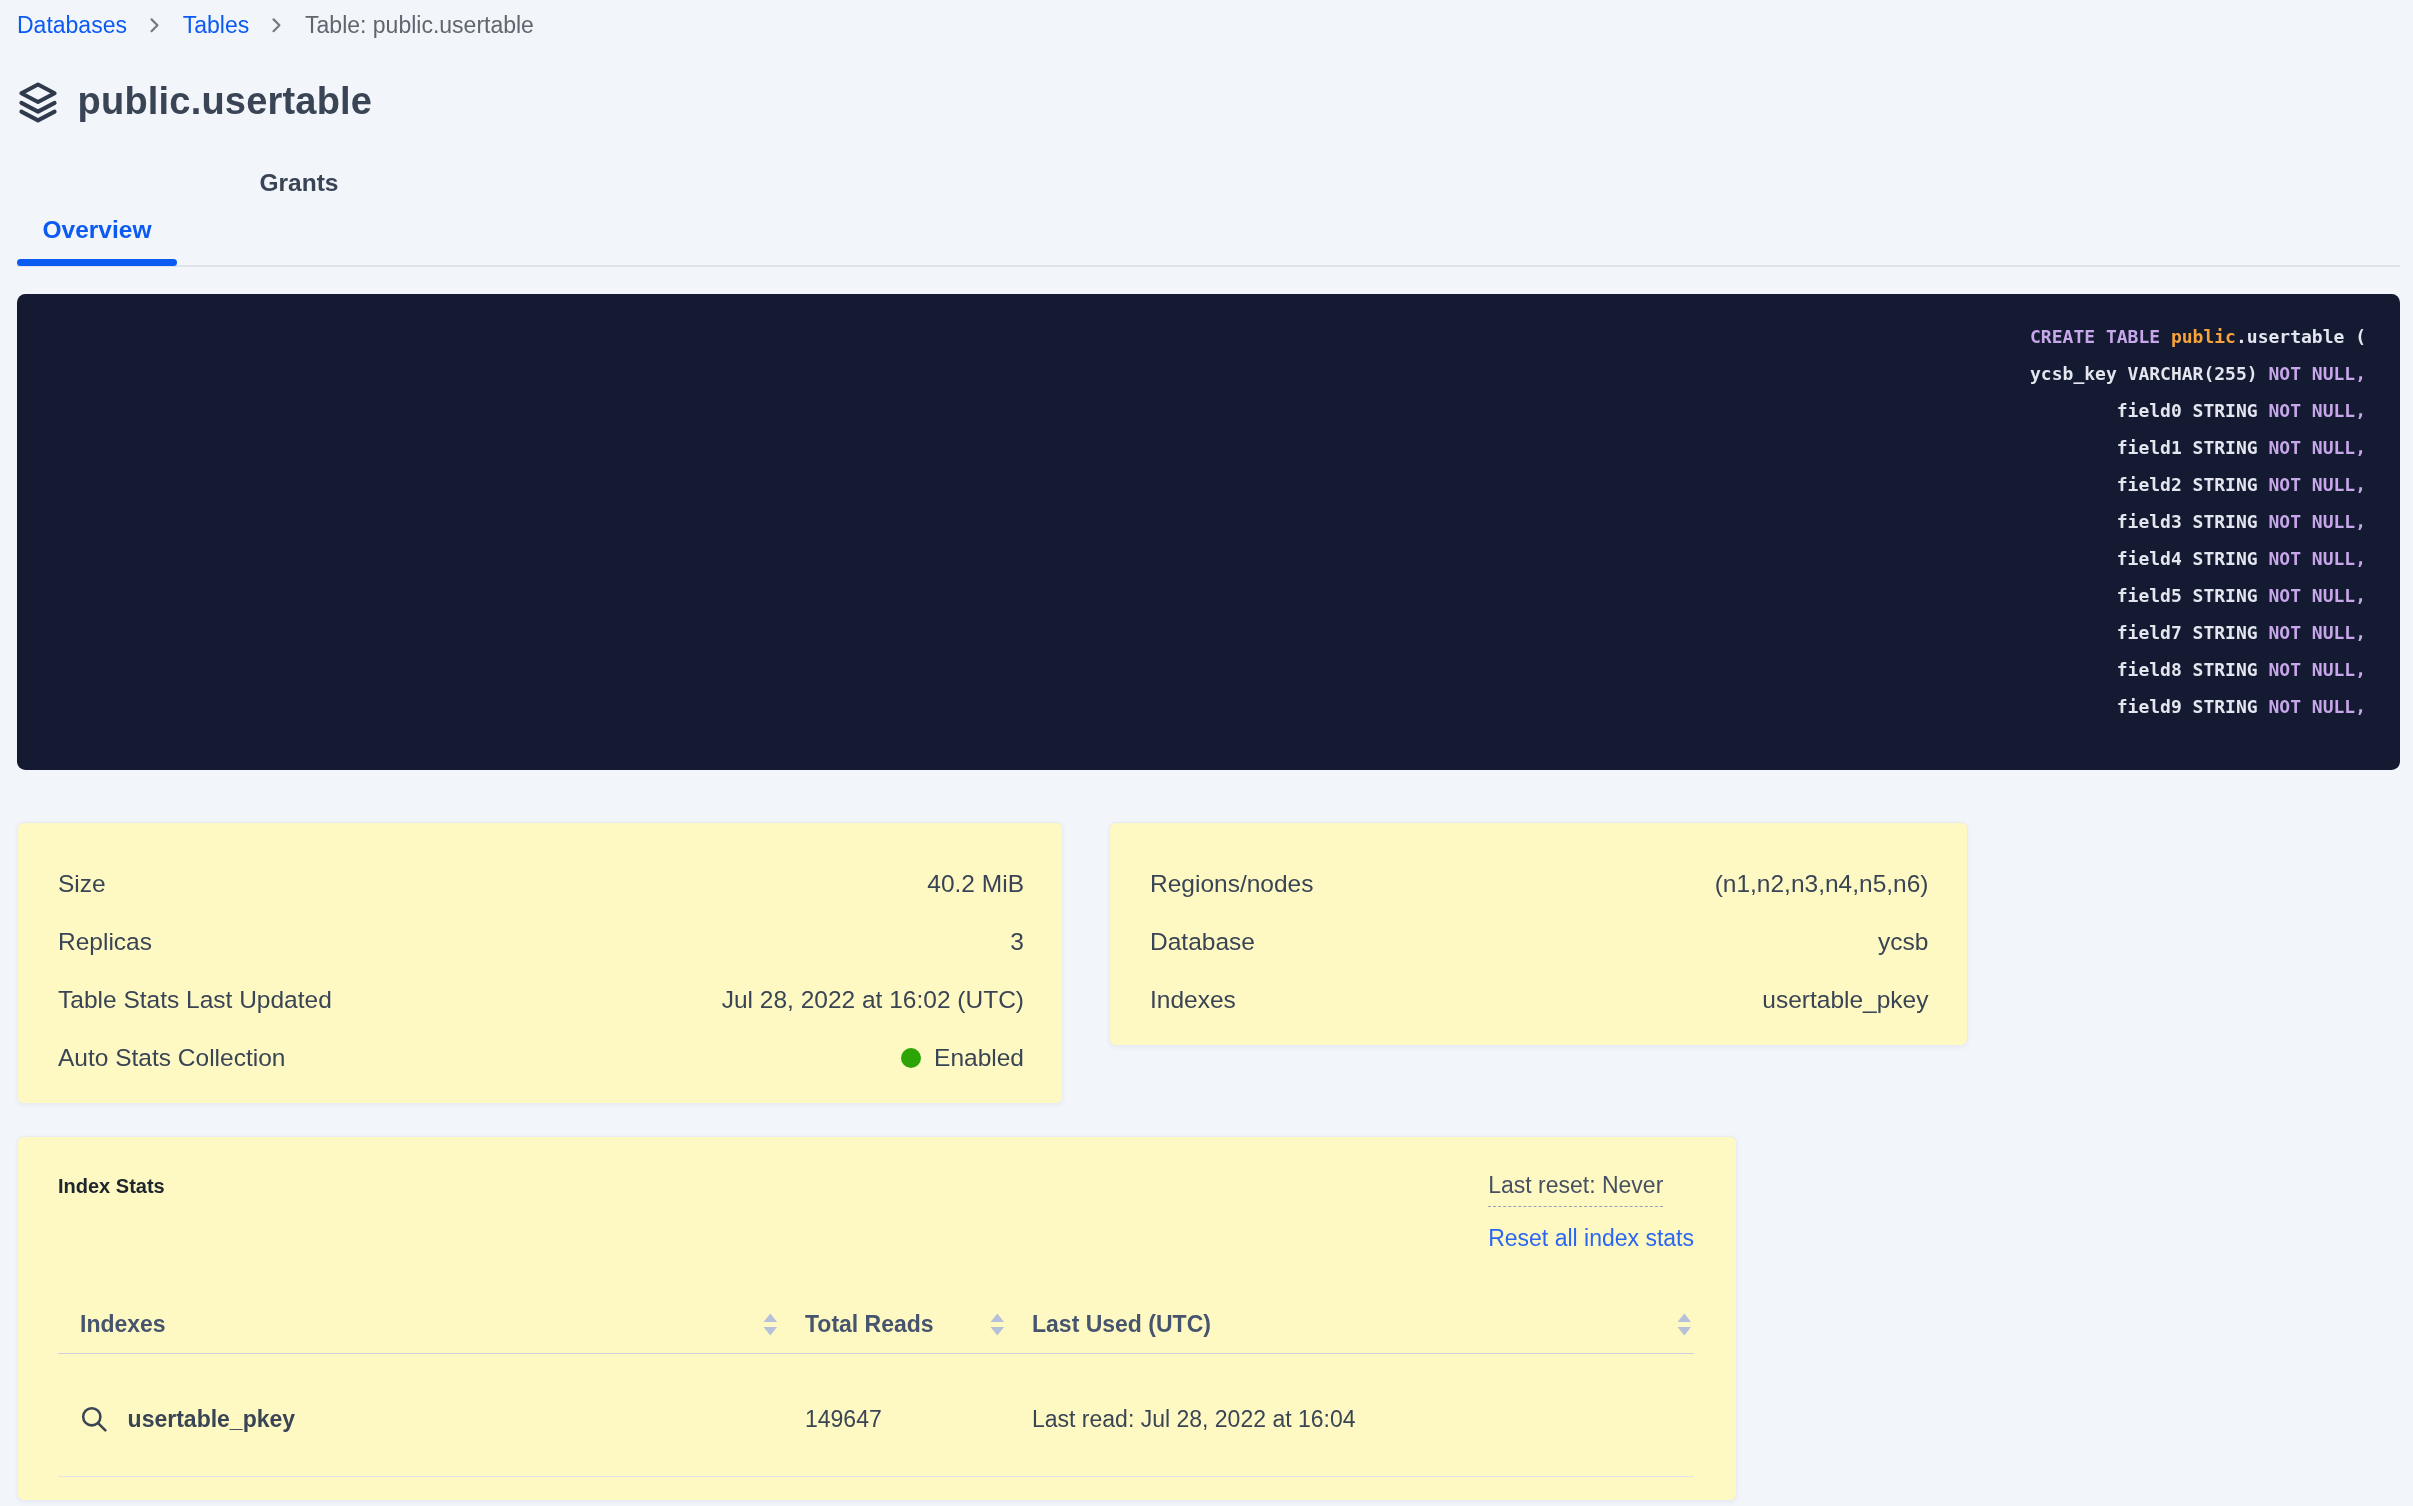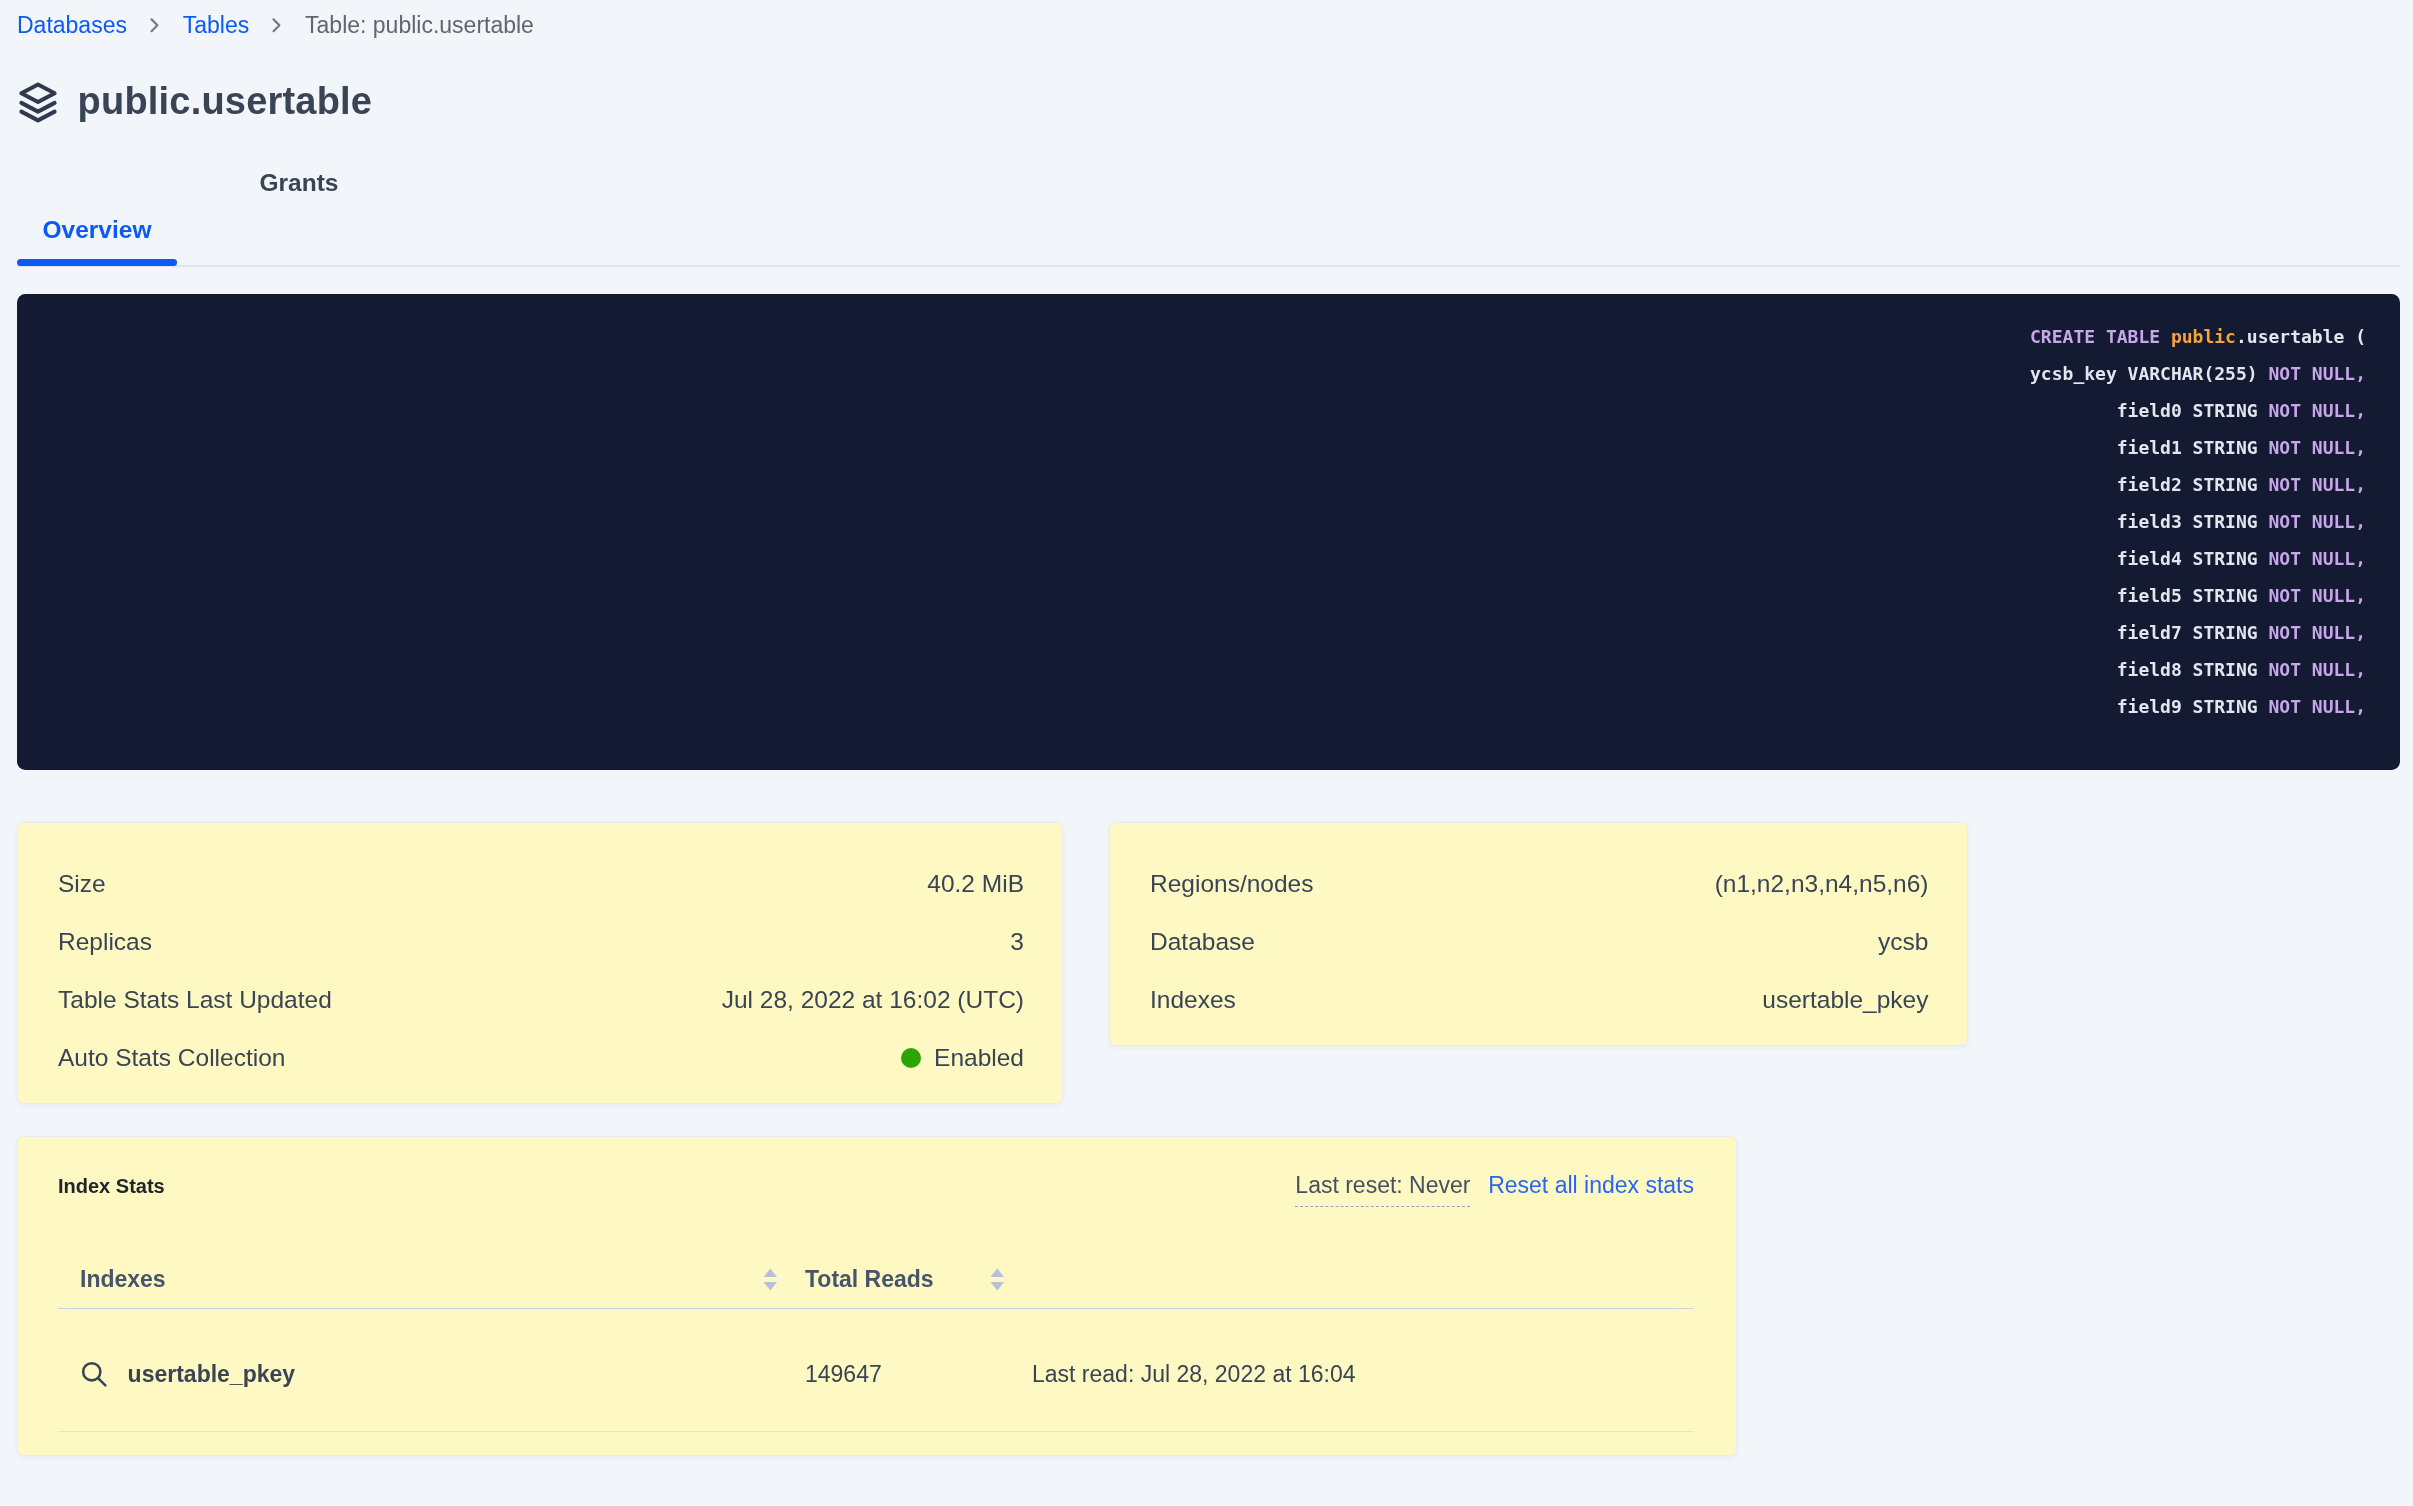--- a/index.html
+++ b/index.html
@@ -60,21 +60,21 @@
   .details-card.right{flex:1;}
   .detail-row{display:flex; justify-content:space-between; align-items:center; height:58px; font-size:24.5px;}
   .detail-label{color:var(--slate);}
   .detail-value{color:var(--slate); display:flex; align-items:center; gap:13.5px;}
   .status-dot{width:20px; height:20px; border-radius:50%; background:var(--green); display:inline-block;}
 
   
   .index-card{width:1720px; margin-top:32px; padding:35px 42px 23.6px 40px;}
   .ix-head{display:flex; justify-content:space-between; align-items:baseline;}
   .ix-title{font-size:20px; font-weight:700; color:#20262e;}
-  .ix-head-right{display:flex; align-items:baseline; gap:17.7px; font-size:23px;}
+  .ix-head-right{display:flex; align-items:baseline; gap:17.7px; font-size:23px;flex-direction:column;}
   .last-reset{color:#475063; border-bottom:1.7px dashed #98a1b3; padding-bottom:6.7px;}
   .reset-link{color:var(--link); text-decoration:none; cursor:pointer;}
 
   .ix-table{margin-top:59px;}
   .ix-header-row{
     display:grid; grid-template-columns:700px 202px 1fr; column-gap:25px;
     padding:0 0 15px 22px; border-bottom:1.7px solid #ccd3de;
   }
   .ix-col{display:flex; justify-content:space-between; align-items:center;
           font-size:23px; font-weight:600; color:var(--head-slate); cursor:pointer;}
@@ -201,20 +201,29 @@
         </div>
         <div class="ix-col">
           <span>Total Reads</span>
           <span class="sort-icon">
             <svg width="18.6" height="27" viewBox="0 0 22 32">
                 <polygon points="11,3 3,13 19,13" fill="#b6c0d8"></polygon>
                 <polygon points="3,19 19,19 11,29" fill="#b6c0d8"></polygon>
               </svg>
           </span>
         </div>
+        <div class="ix-col">
+          <span>Last Used (UTC)</span>
+          <span class="sort-icon">
+            <svg width="18.6" height="27" viewBox="0 0 22 32">
+                <polygon points="11,3 3,13 19,13" fill="#b6c0d8"></polygon>
+                <polygon points="3,19 19,19 11,29" fill="#b6c0d8"></polygon>
+              </svg>
+          </span>
+        </div>
       </div>
       <div id="ix-body">
           <div class="ix-row">
             <div class="ix-index-cell">
               <span>
                 <svg width="29" height="29" viewBox="0 0 32 32" fill="none" stroke="#394455" stroke-width="2.8" stroke-linecap="round">
                   <circle cx="13" cy="13" r="9.5"></circle>
                   <line x1="20.5" y1="20.5" x2="28" y2="28"></line>
                 </svg>
               </span>

